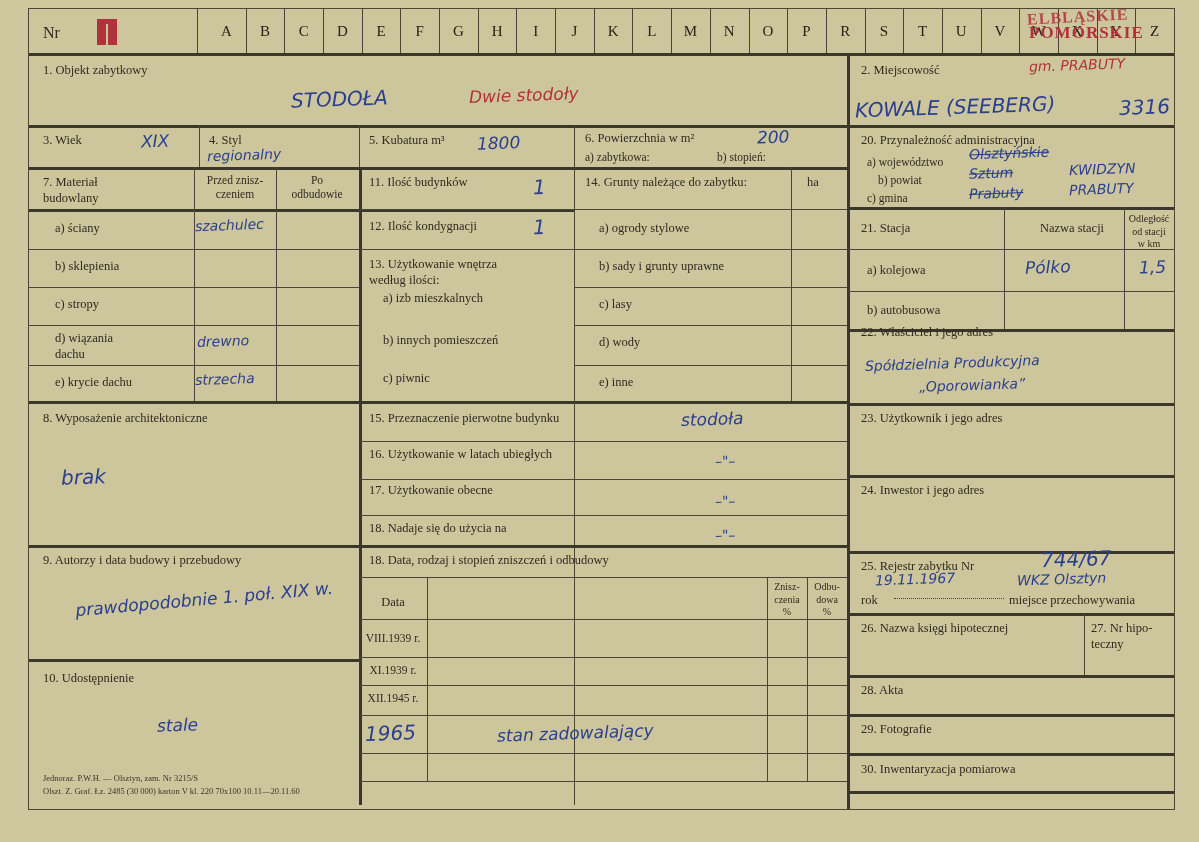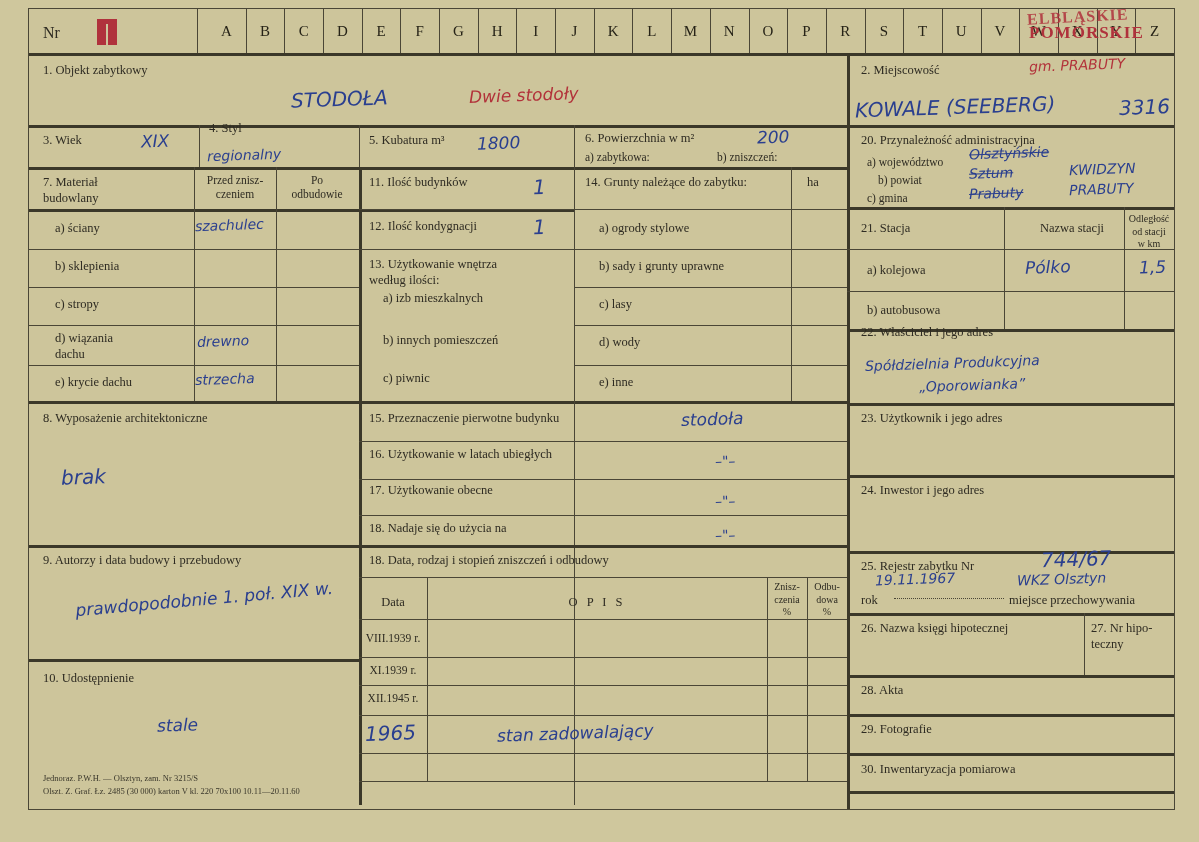--- a/index.html
+++ b/index.html
@@ -162,29 +162,29 @@
   <div class="hw lg" style="left:1090px;top:86px;">3316</div>
 
   <div class="ln h hthick abs" style="left:0;top:158px;width:818px;"></div>
   <div class="ln v abs" style="left:170px;top:116px;height:42px;"></div>
   <div class="ln v abs" style="left:330px;top:116px;height:42px;"></div>
   <div class="ln v abs" style="left:545px;top:116px;height:42px;"></div>
 
   <div class="lbl" style="left:14px;top:124px;">3. Wiek</div>
   <div class="hw" style="left:112px;top:122px;">XIX</div>
 
-  <div class="lbl" style="left:180px;top:112px;">4. Styl</div>
+  <div class="lbl" style="left:180px;top:124px;">4. Styl</div>
   <div class="hw sm" style="left:178px;top:138px;">regionalny</div>
 
   <div class="lbl" style="left:340px;top:124px;">5. Kubatura m³</div>
   <div class="hw" style="left:448px;top:124px;">1800</div>
 
   <div class="lbl" style="left:556px;top:122px;">6. Powierzchnia w m²</div>
   <div class="lbl sm" style="left:556px;top:141px;">a) zabytkowa:</div>
-  <div class="lbl sm" style="left:688px;top:141px;">b) zniszczeń:</div>
+  <div class="lbl sm" style="left:688px;top:141px;">b) stopień:</div>
   <div class="hw" style="left:728px;top:118px;">200</div>
 
   <div class="lbl" style="left:832px;top:124px;font-family:Liberation Serif, serif;">20. Przynależność administracyjna</div>
   <div class="lbl sm" style="left:838px;top:146px;">a) województwo</div>
   <div class="lbl sm" style="left:838px;top:164px;margin-left:11px;">b) powiat</div>
   <div class="lbl sm" style="left:838px;top:182px;">c) gmina</div>
 
   <div class="hw sm" style="left:940px;top:136px;text-decoration:line-through;">Olsztyńskie</div>
   <div class="hw sm" style="left:940px;top:156px;text-decoration:line-through;">Sztum</div>
   <div class="hw sm" style="left:940px;top:176px;text-decoration:line-through;">Prabuty</div>
@@ -307,21 +307,20 @@
   <div class="ln h abs" style="left:330px;top:648px;width:488px;"></div>
   <div class="ln h abs" style="left:330px;top:676px;width:488px;"></div>
   <div class="ln h abs" style="left:330px;top:706px;width:488px;"></div>
   <div class="ln h abs" style="left:330px;top:744px;width:488px;"></div>
   <div class="ln h abs" style="left:330px;top:772px;width:488px;"></div>
   <div class="ln v abs" style="left:398px;top:568px;height:204px;"></div>
   <div class="ln v abs" style="left:738px;top:568px;height:204px;"></div>
   <div class="ln v abs" style="left:778px;top:568px;height:204px;"></div>
 
   <div class="lbl ctr" style="left:330px;top:586px;width:68px;">Data</div>
-  <div class="lbl ctr" style="left:398px;top:586px;width:340px;letter-spacing:3px;">O P I S</div>
   <div class="lbl xs ctr" style="left:739px;top:572px;width:38px;">Znisz-
 czenia
 %</div>
   <div class="lbl xs ctr" style="left:779px;top:572px;width:38px;">Odbu-
 dowa
 %</div>
 
   <div class="lbl sm ctr" style="left:330px;top:622px;width:68px;">VIII.1939 r.</div>
   <div class="lbl sm ctr" style="left:330px;top:654px;width:68px;">XI.1939 r.</div>
   <div class="lbl sm ctr" style="left:330px;top:682px;width:68px;">XII.1945 r.</div>

